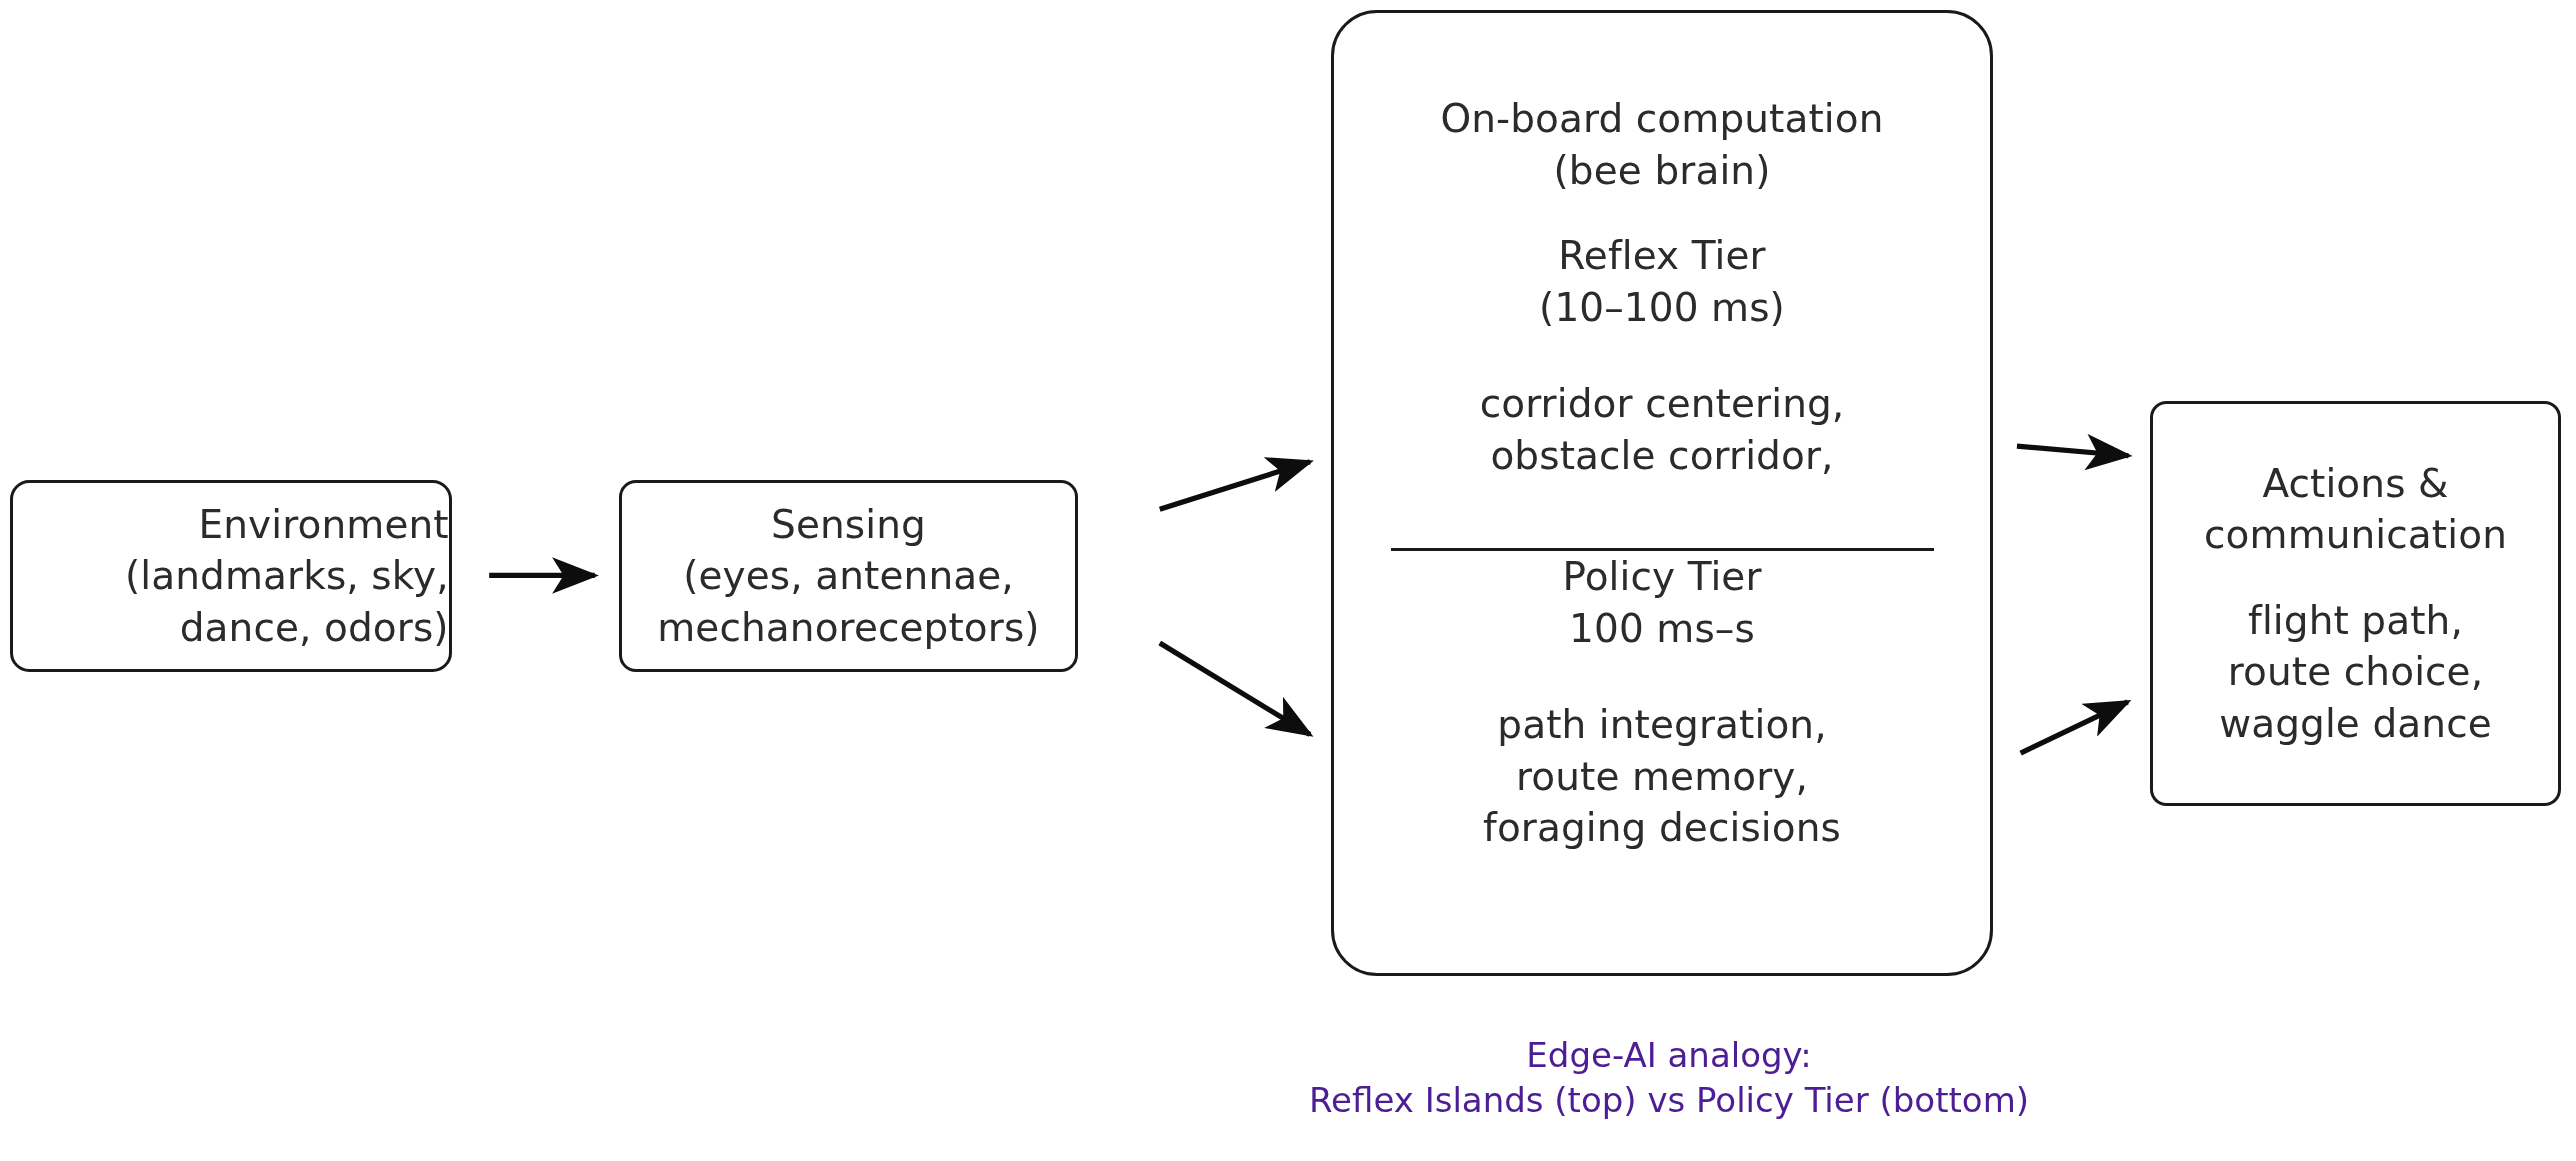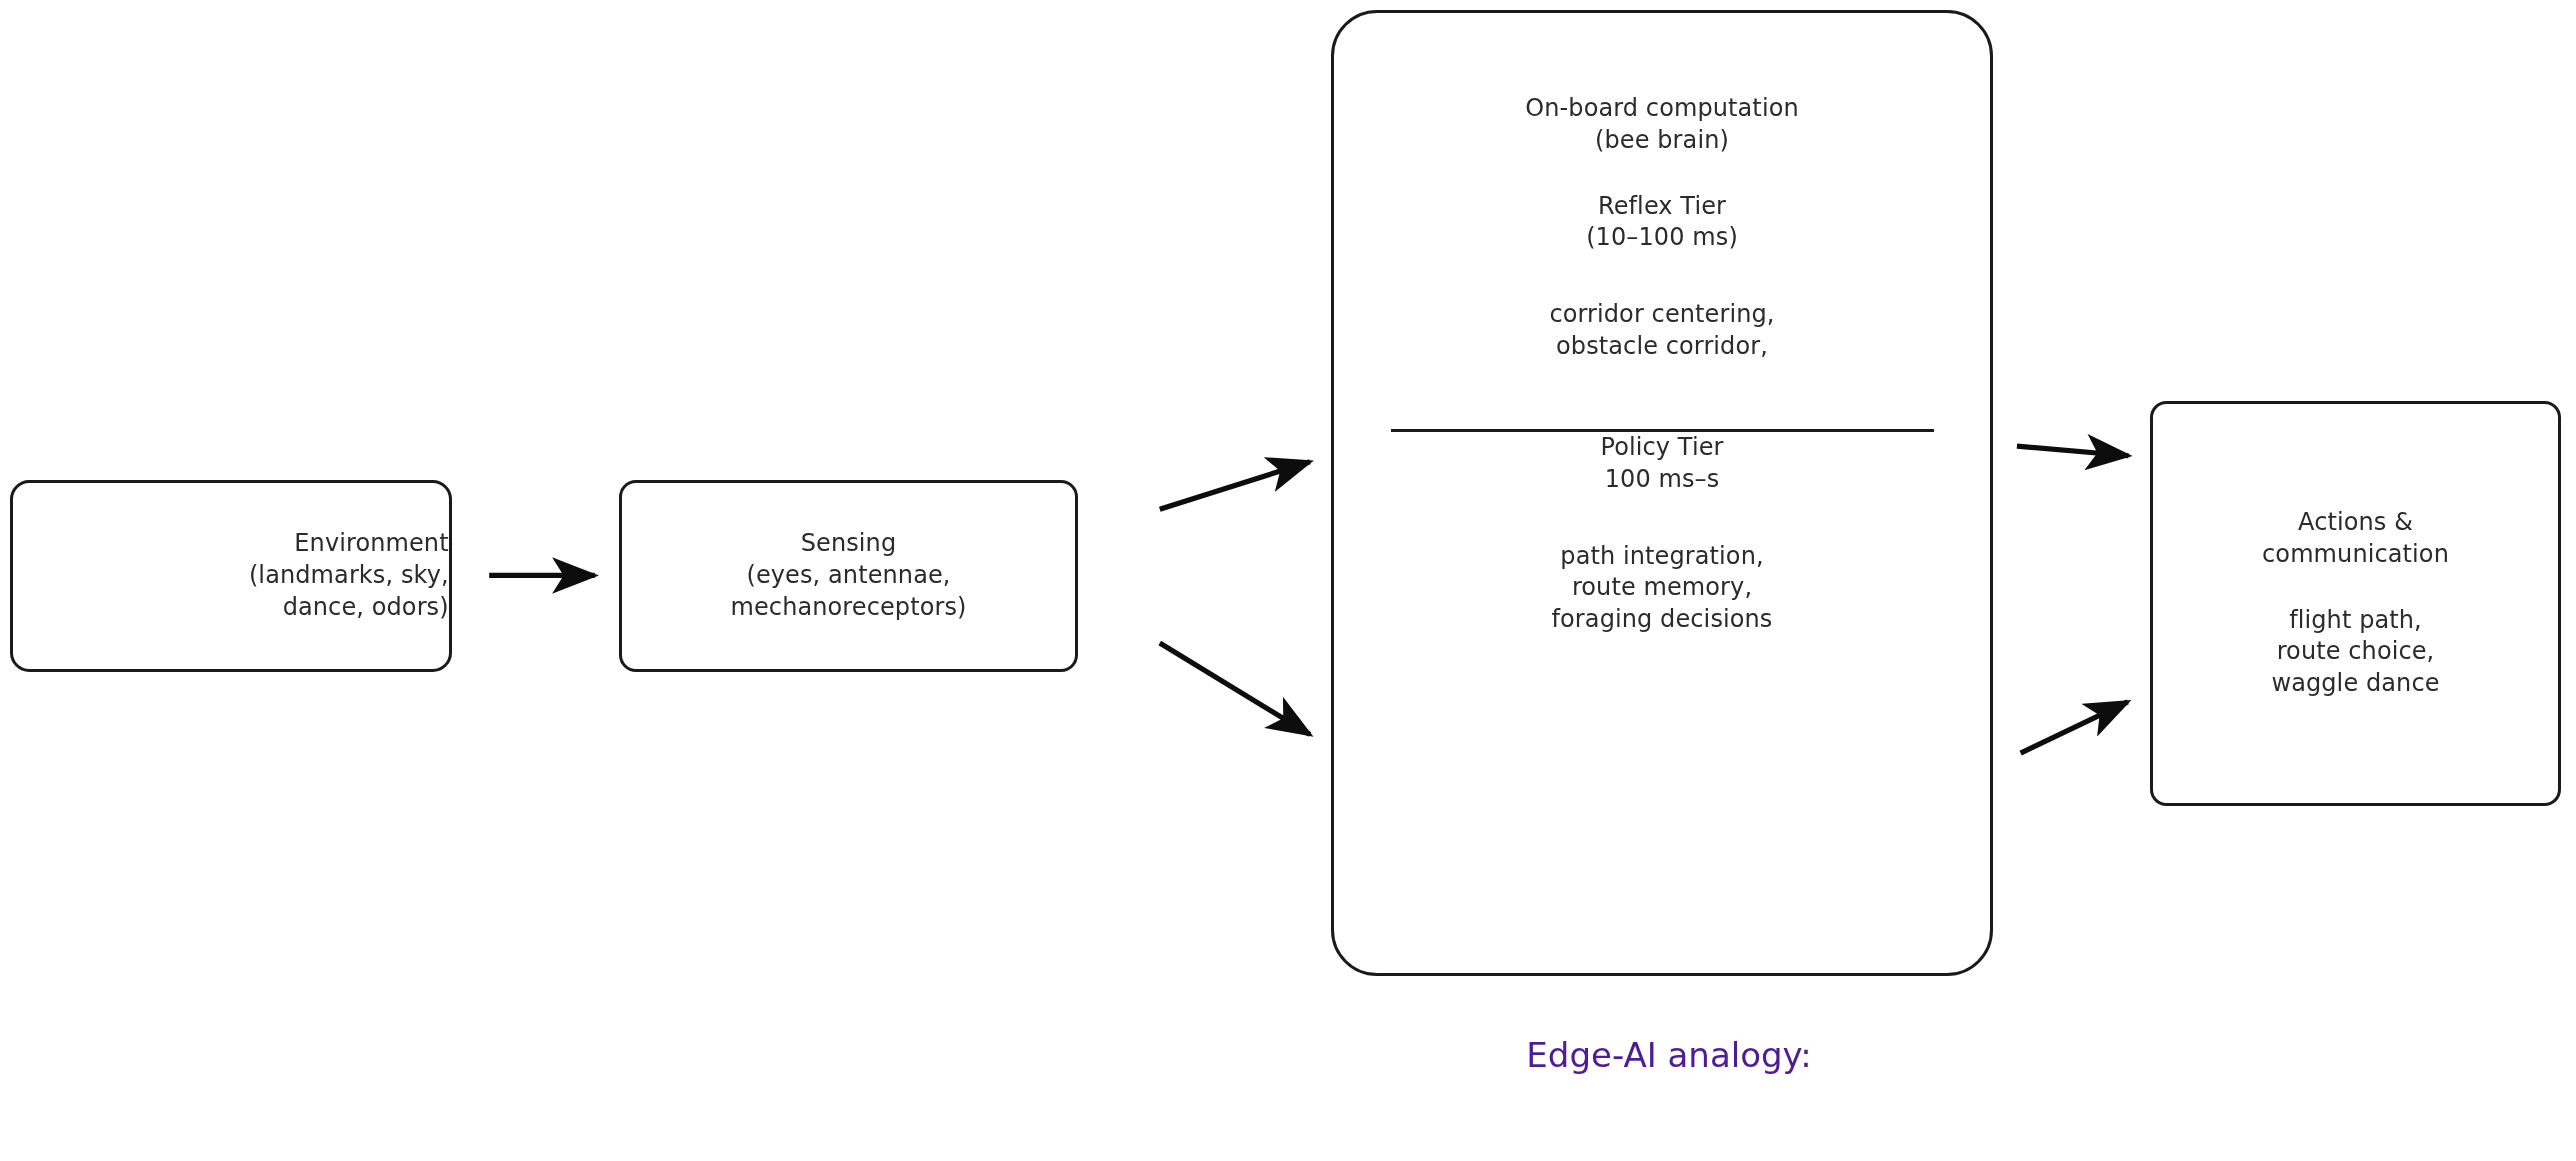--- a/index.html
+++ b/index.html
@@ -21,21 +21,21 @@
     position: absolute;
     box-sizing: border-box;
     border: 3.7px solid #1a1a1a;
     background: #ffffff;
     display: flex;
     flex-direction: column;
     align-items: center;
     justify-content: center;
     text-align: center;
     color: #2b2b2b;
-    font-size: 24px;
+    font-size: 39px;
     line-height: 1.32;
     letter-spacing: 0.1px;
   }
   .node .line { display: block; white-space: pre; }
 
   
   #env-node {
     left: 9.7px;
     top: 480px;
     width: 442px;
@@ -184,16 +184,17 @@
     <span class="line">Actions &amp;</span>
     <span class="line">communication</span>
     <div class="gap-md"></div>
     <span class="line">flight path,</span>
     <span class="line">route choice,</span>
     <span class="line">waggle dance</span>
   </div>
 
   <div id="caption">
     <span class="line">Edge-AI analogy:</span>
+    <span class="line">Reflex Islands (top) vs Policy Tier (bottom)</span>
   </div>
 
 </div>
 
 
 </body></html>

